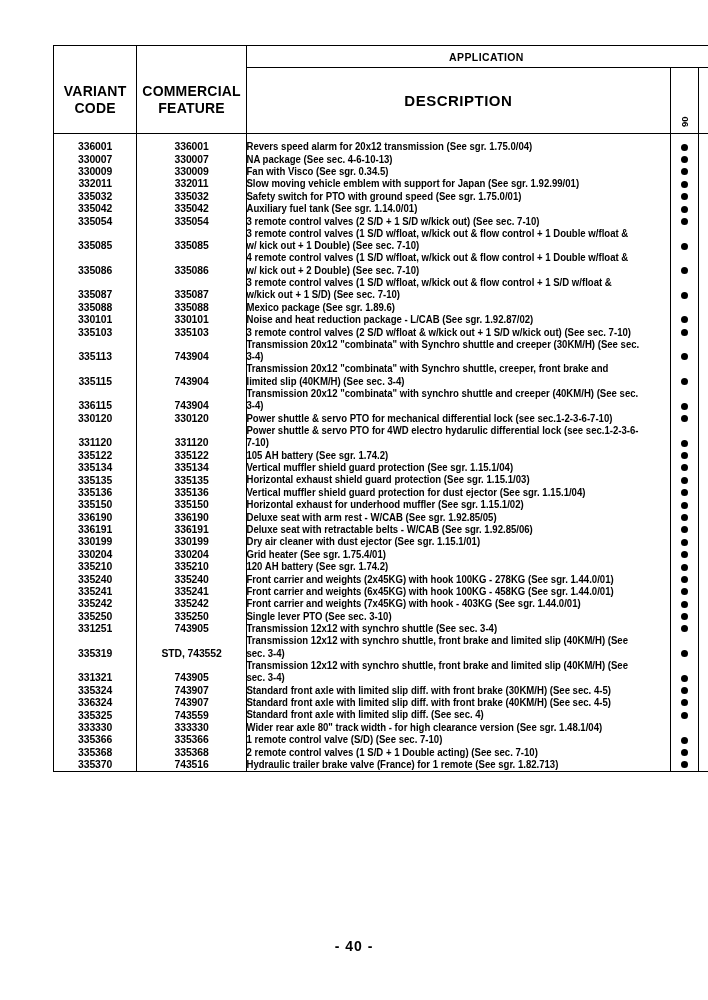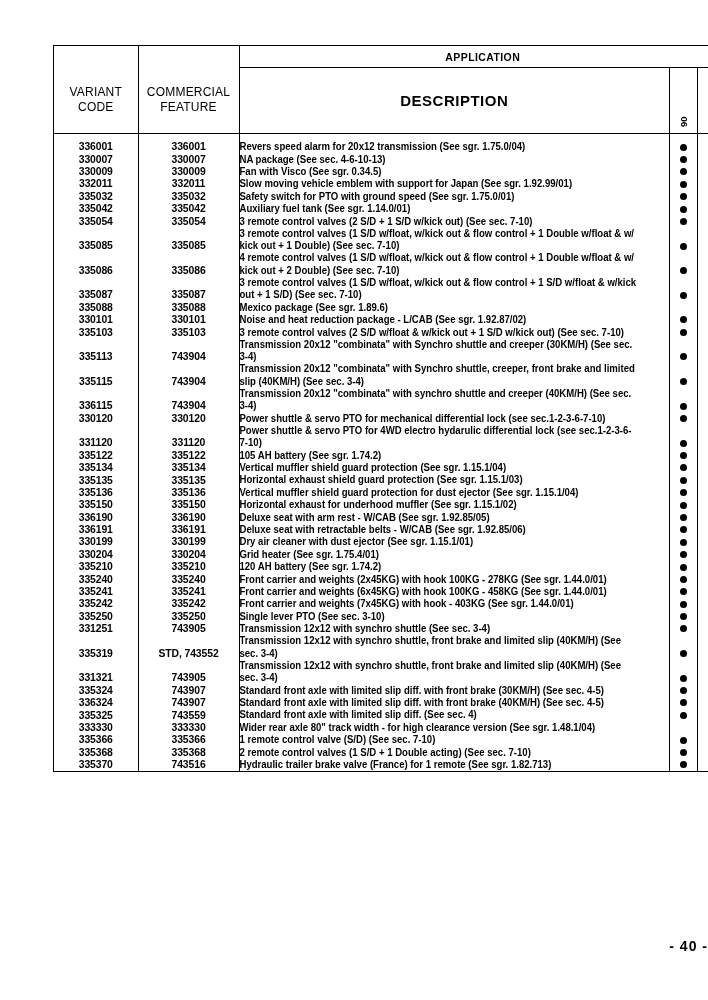--- a/index.html
+++ b/index.html
@@ -46,22 +46,22 @@
     font-size: 10.5px;
     font-weight: bold;
     letter-spacing: 0.4px;
   }
 
   .th-main {
     border-right: 1.2px solid #000;
     border-bottom: 1.4px solid #000;
     text-align: center;
     vertical-align: middle;
-    font-size: 12px;
-    font-weight: normal;
+    font-size: 14px;
+    font-weight: bold;
     line-height: 1.25;
     letter-spacing: 0.2px;
   }
   .th-desc {
     border-right: 1.2px solid #000;
     border-bottom: 1.4px solid #000;
     text-align: center;
     vertical-align: middle;
     font-size: 15px;
     font-weight: bold;
@@ -132,21 +132,21 @@
     position: relative;
     top: -1px;
   }
 
   
   #page-footer {
     position: absolute;
     left: 0;
     top: 938px;
     width: 708px;
-    text-align: right;
+    text-align: center;
     font-size: 14px;
     font-weight: bold;
     letter-spacing: 1px;
   }
 </style>
 </head>
 <body>
 
 <div id="page">
 

